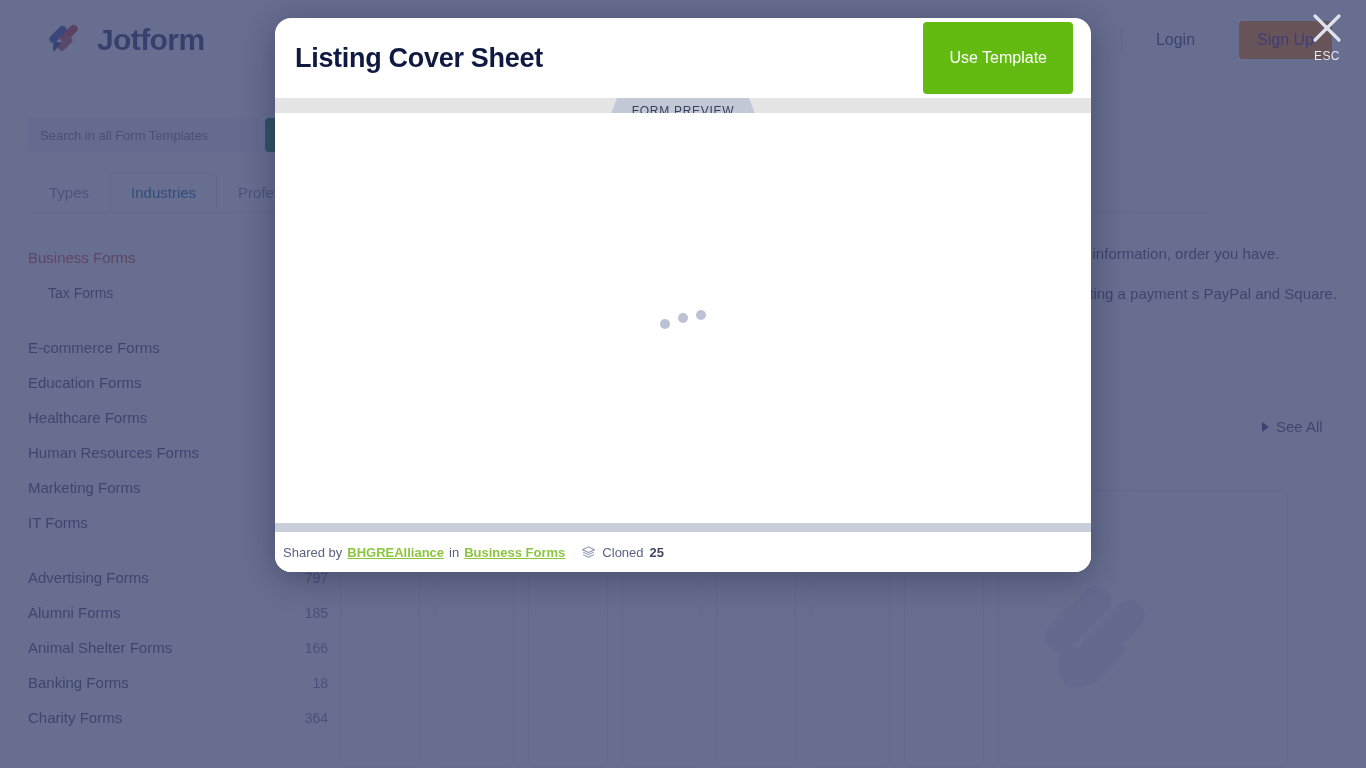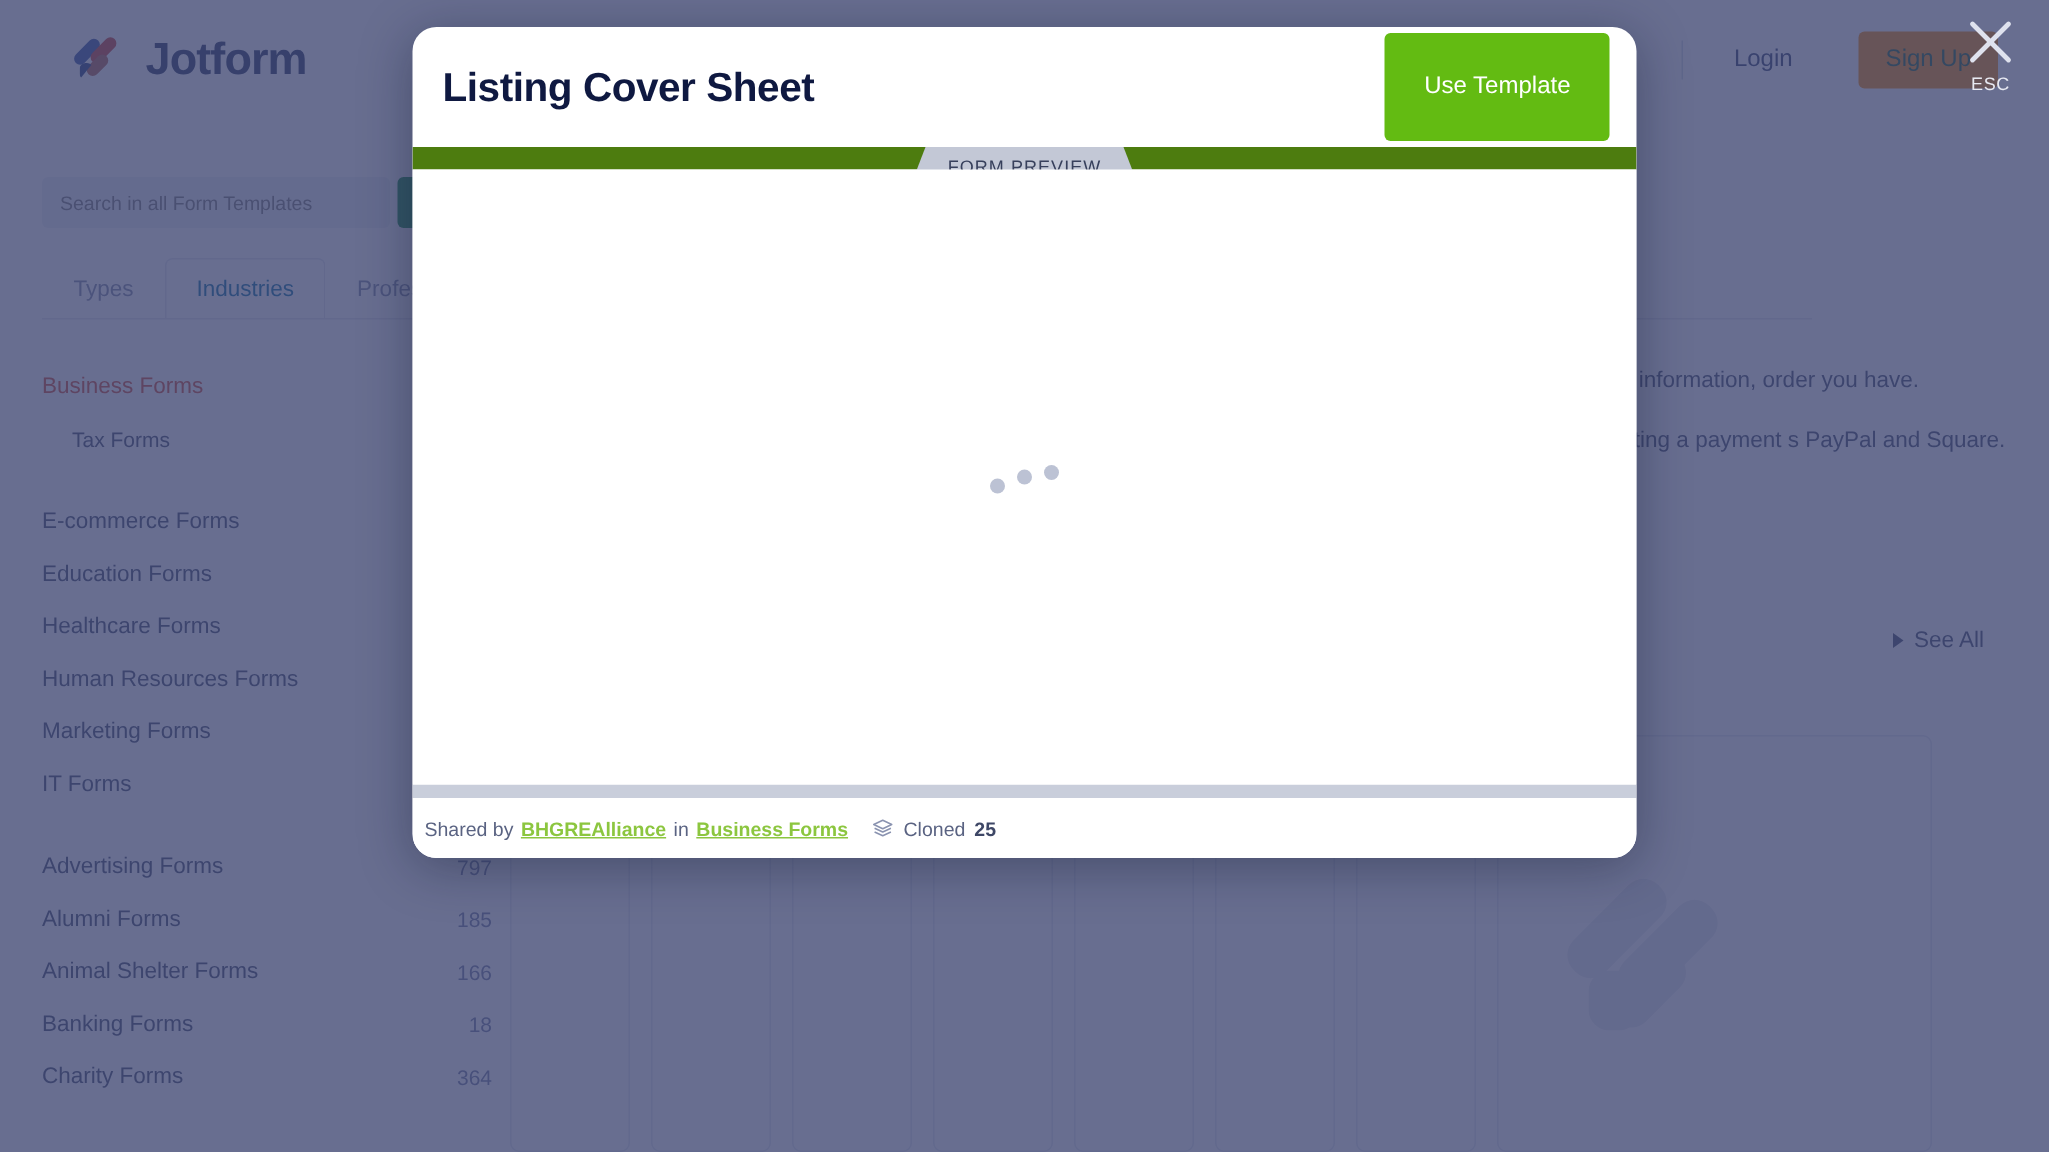--- a/index.html
+++ b/index.html
@@ -41,21 +41,21 @@
     font-size: 30px; font-weight: bold; color: #22315b; letter-spacing: -0.6px;
   }
   .nav-links {
     margin-left: auto; display: flex; align-items: center; gap: 16px; padding-right: 34px;
   }
   .nav-link {
     font-size: 16px; color: #2b3a67; padding: 0 18px; cursor: pointer;
   }
   .nav-sep { width: 1px; height: 26px; background: #d3d8e6; }
   .nav-signup {
-    background: #fa8900; color: #14532d; font-size: 16px; font-weight: 500;
+    background: #fa8900; color: #4c1d95; font-size: 16px; font-weight: 500;
     border: none; border-radius: 4px; padding: 10px 18px; margin-left: 10px; cursor: pointer;
   }
 
   .search-wrap {
     position: absolute; top: 118px; left: 28px; display: flex; align-items: center;
   }
   .search-input {
     width: 232px; height: 34px;
     background: #eef0f6; border: none; border-radius: 4px;
     padding: 0 12px; font-size: 13px; color: #50597a;
@@ -173,21 +173,21 @@
   }
   .use-template {
     margin-left: auto;
     background: #63bb12; color: #ffffff;
     font-size: 16px; font-weight: 500;
     border: none; border-radius: 4px;
     padding: 27px 26px; cursor: pointer;
     font-family: "Liberation Sans", sans-serif;
   }
   .preview-bar {
-    height: 15px; background: #4d7c0f; flex: 0 0 auto; position: relative;
+    height: 15px; background: #e5e5e5; flex: 0 0 auto; position: relative;
   }
   .preview-tab {
     position: absolute; left: 50%; transform: translateX(-50%);
     top: 0; height: 26px; width: 152px;
     background: #c3c8d6; color: #37405c;
     font-size: 12px; letter-spacing: .7px;
     display: flex; align-items: center; justify-content: center;
     clip-path: polygon(10px 0, 142px 0, 152px 26px, 0 26px);
   }
   .preview-body {

